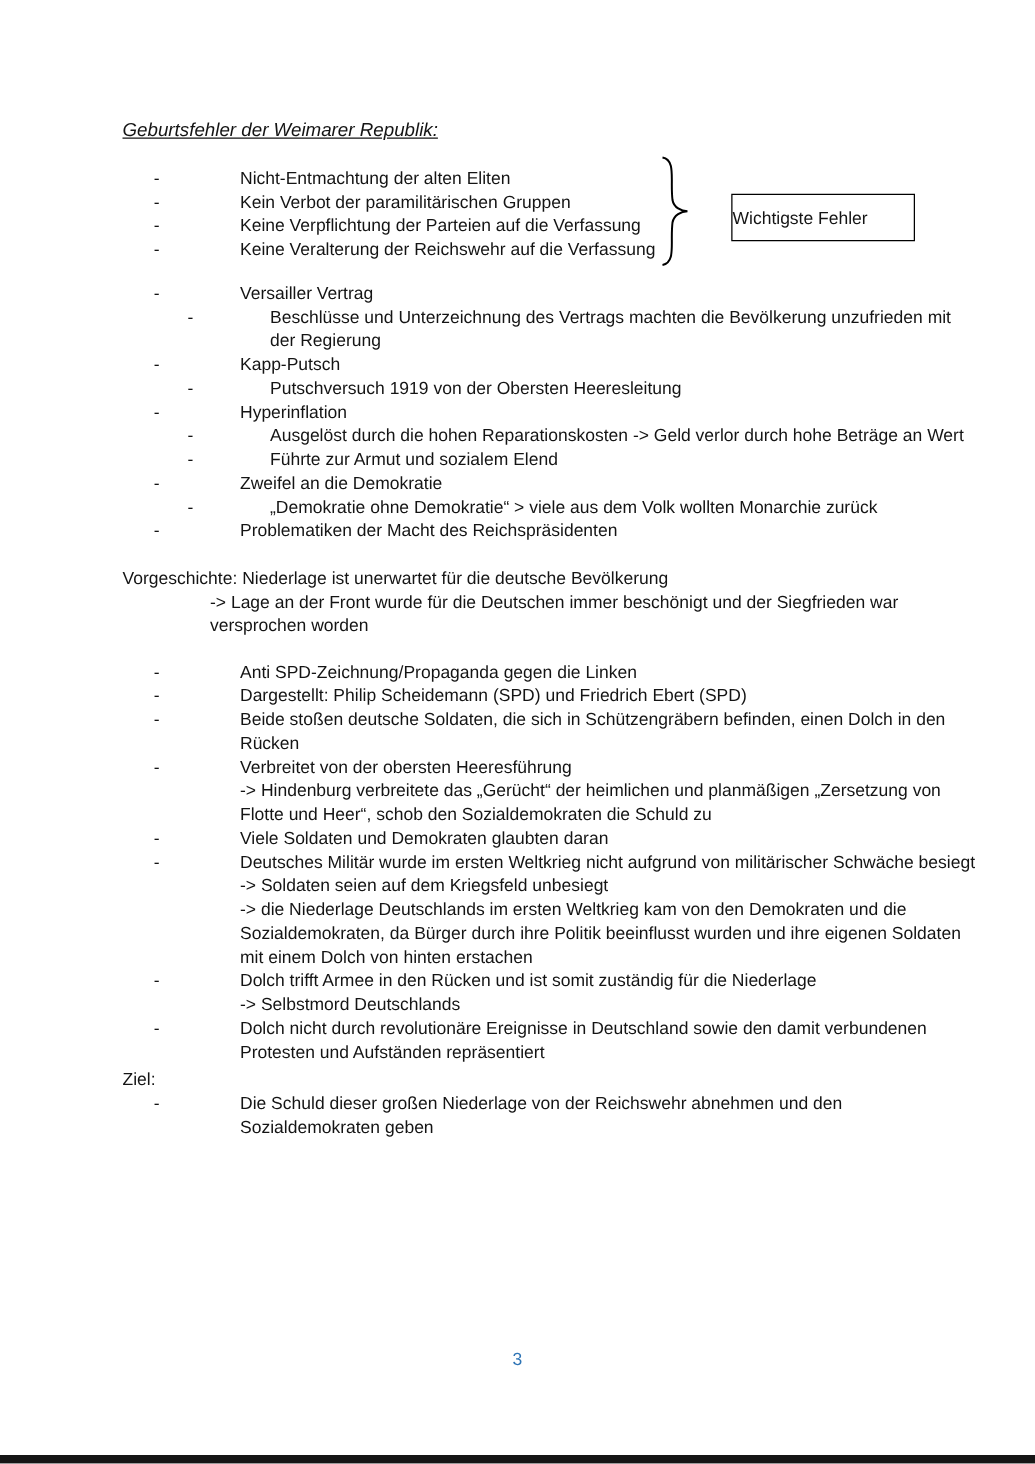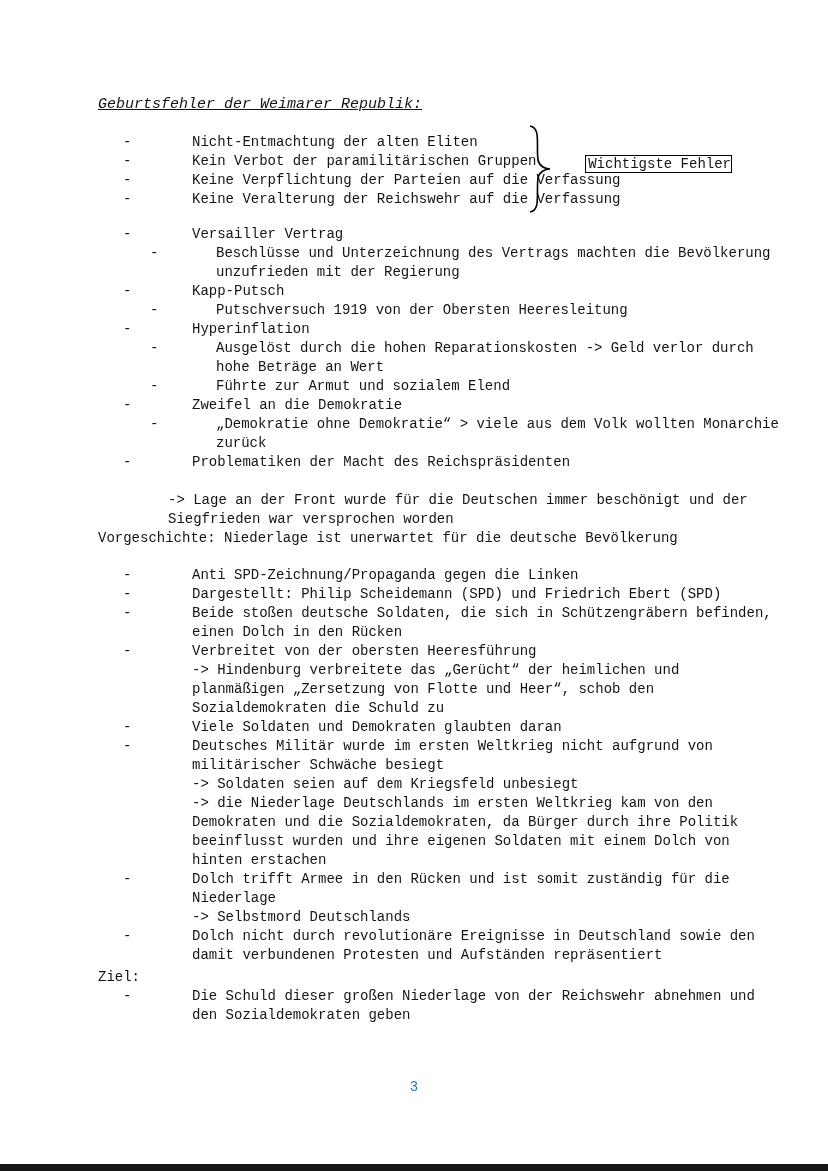--- a/index.html
+++ b/index.html
@@ -2,21 +2,21 @@
 <html><head>
 <meta charset="utf-8">
 <style>
   * { margin: 0; padding: 0; box-sizing: border-box; }
   html, body { background: #ffffff; }
   .page {
     position: relative;
     width: 828px;
     height: 1171px;
     background: #ffffff;
-    font-family: Liberation Mono, monospace;
+    font-family: Liberation Sans, sans-serif;
     font-size: 14px;
     line-height: 19px;
     color: #141414;
     overflow: hidden;
   }
   .content { padding: 95px 48px 0 98px; }
 
   .heading {
     font-size: 15px;
     font-style: italic;
@@ -44,25 +44,25 @@
   .brace {
     position: absolute;
     left: 522px;
     top: 124px;
   }
   .callout-box {
     position: absolute;
     left: 585px;
     top: 155px;
     width: 147px;
-    height: 18px;
+    height: 38px;
     border: 1px solid #000000;
     display: flex;
     align-items: center;
-    justify-content: flex-end;
+    justify-content: flex-start;
     font-size: 14px;
     background: #ffffff;
   }
   .page-number {
     position: absolute;
     top: 1078px;
     left: 0;
     right: 0;
     text-align: center;
     color: #2E74B5;
@@ -142,22 +142,22 @@
         <span class="txt">„Demokratie ohne Demokratie“ &gt; viele aus dem Volk wollten Monarchie zurück</span>
       </div>
       <div class="li">
         <span class="marker">-</span>
         <span class="txt">Problematiken der Macht des Reichspräsidenten</span>
       </div>
     </div>
 
 
     <div class="para mt19">
+      <div class="line">Vorgeschichte: Niederlage ist unerwartet für die deutsche Bevölkerung</div>
       <div class="line indent70">-&gt; Lage an der Front wurde für die Deutschen immer beschönigt und der Siegfrieden war versprochen worden</div>
-      <div class="line">Vorgeschichte: Niederlage ist unerwartet für die deutsche Bevölkerung</div>
     </div>
 
     <div class="list mt18">
       <div class="li">
         <span class="marker">-</span>
         <span class="txt">Anti SPD-Zeichnung/Propaganda gegen die Linken</span>
       </div>
       <div class="li">
         <span class="marker">-</span>
         <span class="txt">Dargestellt: Philip Scheidemann (SPD) und Friedrich Ebert (SPD)</span>

